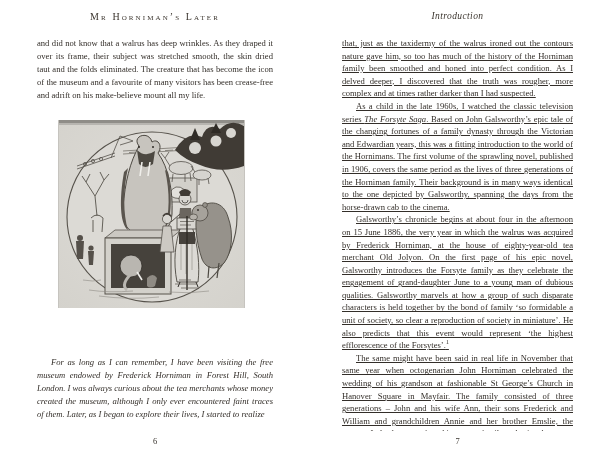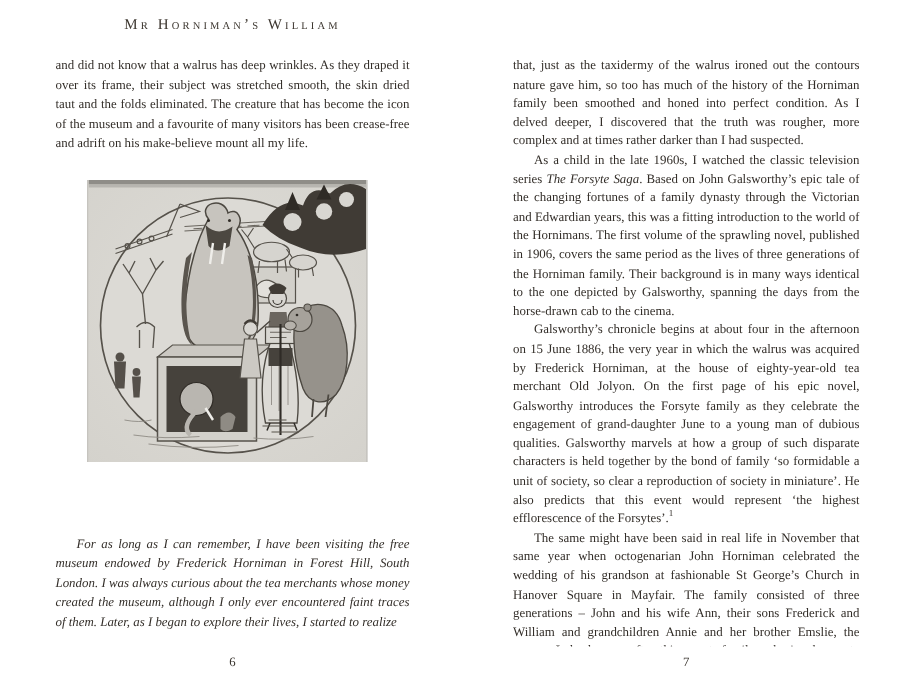--- a/index.html
+++ b/index.html
@@ -19,21 +19,21 @@
   .body-block p{
     margin:0;font-size:8.6px;line-height:13px;text-align:justify;
     text-justify:inter-word;color:#332e29;
   }
   .page-right .body-block p{line-height:12.6px;}
   p.indent{text-indent:14px;}
   sup{font-size:6px;line-height:0;}
 
   .para1-left{top:37px;}
   .para2-left{top:356px;font-style:italic;}
-  .flow-right{top:37px;height:394px;overflow:hidden;}
+  .flow-right{top:37px;height:394px;overflow:hidden;text-decoration:underline;}
 
   .figure{
     position:absolute;top:120px;left:21px;width:185px;height:188px;
     background:#d8d6d1;border-left:1px solid #c6c4bf;border-right:1px solid #c6c4bf;
   }
   .figure svg{display:block;}
 
   .fig-caption{
     position:absolute;top:312px;left:6px;right:6px;text-align:center;
     font-style:italic;font-size:8.2px;line-height:12.8px;color:#3a352f;
@@ -43,21 +43,21 @@
     position:absolute;top:436px;left:0;width:100%;text-align:center;
     font-size:8.5px;color:#3a352f;
   }
 </style>
 </head>
 <body>
 
 <div class="spread">
 
   <div class="page page-left">
-    <div class="running-head head-caps">Mr Horniman’s William</div>
+    <div class="running-head head-caps">Mr Horniman’s Later</div>
 
     <div class="body-block para1-left">
       <p>and did not know that a walrus has deep wrinkles. As they draped it over its frame, their subject was stretched smooth, the skin dried taut and the folds eliminated. The creature that has become the icon of the museum and a favourite of many visitors has been crease-free and adrift on his make-believe mount all my life.</p>
     </div>
 
     <div class="figure">
       <svg width="185" height="188" viewBox="0 0 185 188">
         <defs>
           <radialGradient id="pg" cx="50%" cy="45%" r="75%">
             <stop offset="0%" stop-color="#dedcd7"></stop>
@@ -188,20 +188,21 @@
 
 
     <div class="body-block para2-left">
       <p class="indent">For as long as I can remember, I have been visiting the free museum endowed by Frederick Horniman in Forest Hill, South London. I was always curious about the tea merchants whose money created the museum, although I only ever encountered faint traces of them. Later, as I began to explore their lives, I started to realize</p>
     </div>
 
     <div class="page-number">6</div>
   </div>
 
   <div class="page page-right">
+    <div class="running-head head-italic">Introduction</div>
 
     <div class="body-block flow-right">
       <p>that, just as the taxidermy of the walrus ironed out the contours nature gave him, so too has much of the history of the Horniman family been smoothed and honed into perfect condition. As I delved deeper, I discovered that the truth was rougher, more complex and at times rather darker than I had suspected.</p>
       <p class="indent">As a child in the late 1960s, I watched the classic television series <i>The Forsyte Saga</i>. Based on John Galsworthy’s epic tale of the changing fortunes of a family dynasty through the Victorian and Edwardian years, this was a fitting introduction to the world of the Hornimans. The first volume of the sprawling novel, published in 1906, covers the same period as the lives of three generations of the Horniman family. Their background is in many ways identical to the one depicted by Galsworthy, spanning the days from the horse-drawn cab to the cinema.</p>
       <p class="indent">Galsworthy’s chronicle begins at about four in the afternoon on 15 June 1886, the very year in which the walrus was acquired by Frederick Horniman, at the house of eighty-year-old tea merchant Old Jolyon. On the first page of his epic novel, Galsworthy introduces the Forsyte family as they celebrate the engagement of grand-daughter June to a young man of dubious qualities. Galsworthy marvels at how a group of such disparate characters is held together by the bond of family ‘so formidable a unit of society, so clear a reproduction of society in miniature’. He also predicts that this event would represent ‘the highest efflorescence of the Forsytes’.<sup>1</sup></p>
       <p class="indent">The same might have been said in real life in November that same year when octogenarian John Horniman celebrated the wedding of his grandson at fashionable St George’s Church in Hanover Square in Mayfair. The family consisted of three generations – John and his wife Ann, their sons Frederick and William and grandchildren Annie and her brother Emslie, the groom. Indeed, soon after this event, family cohesion began to crack and the tugs</p>
     </div>
 
     <div class="page-number">7</div>
   </div>

